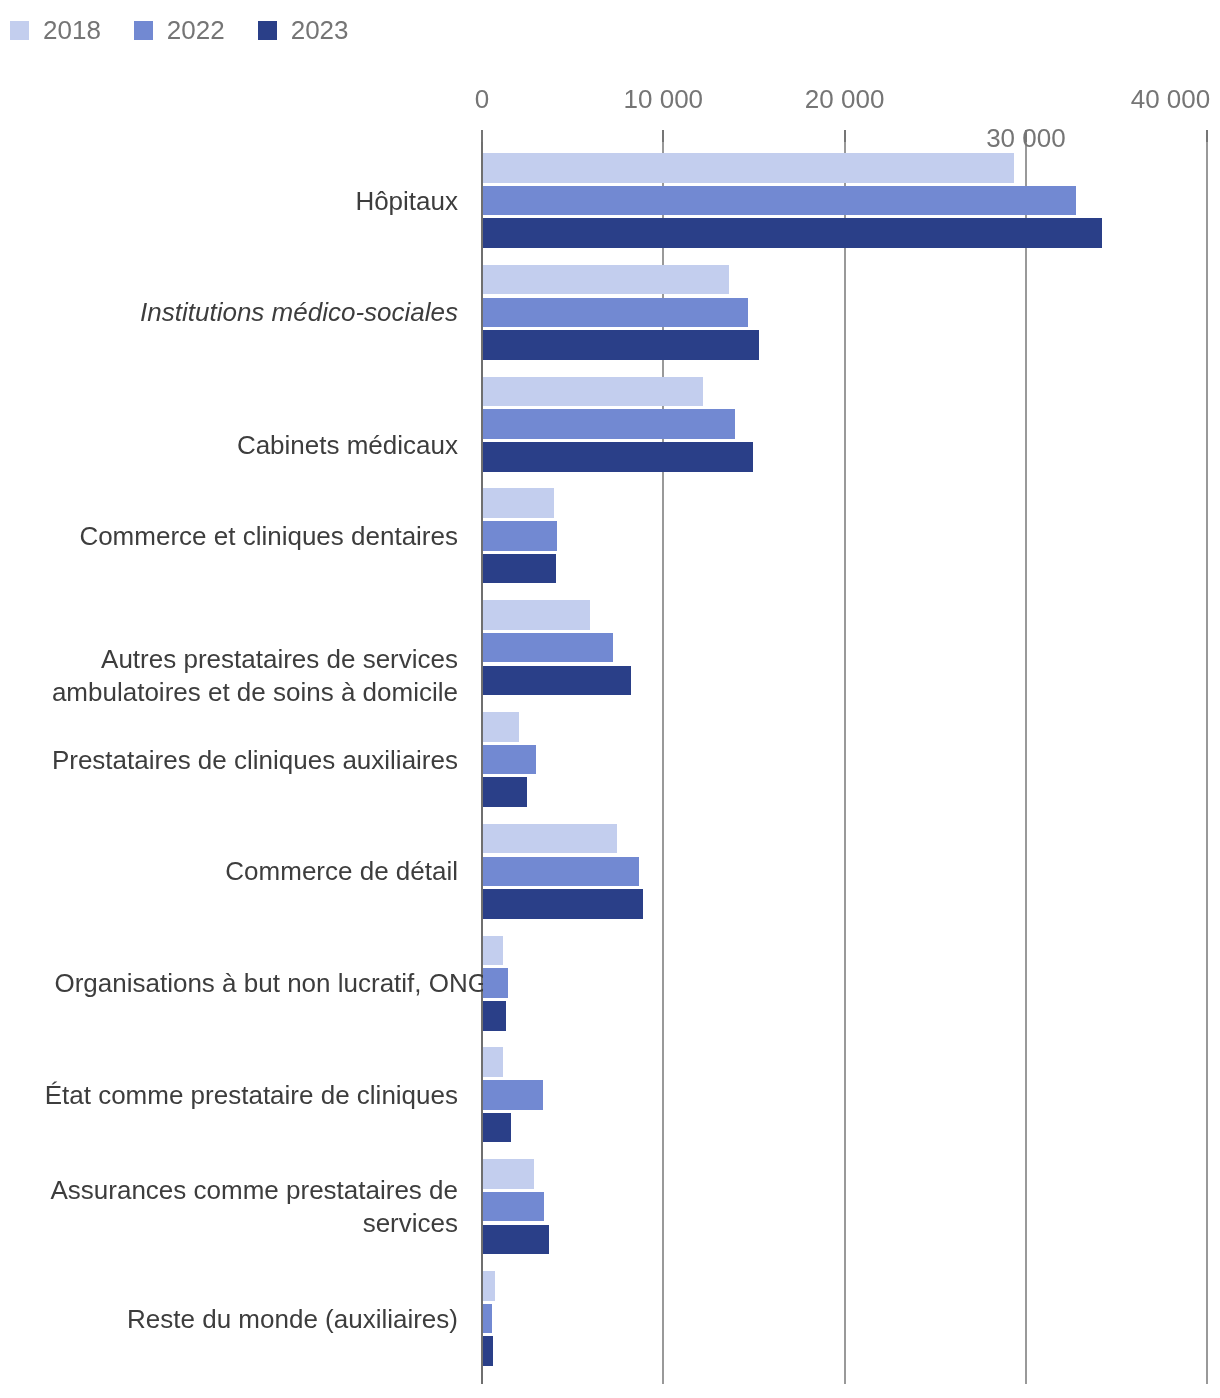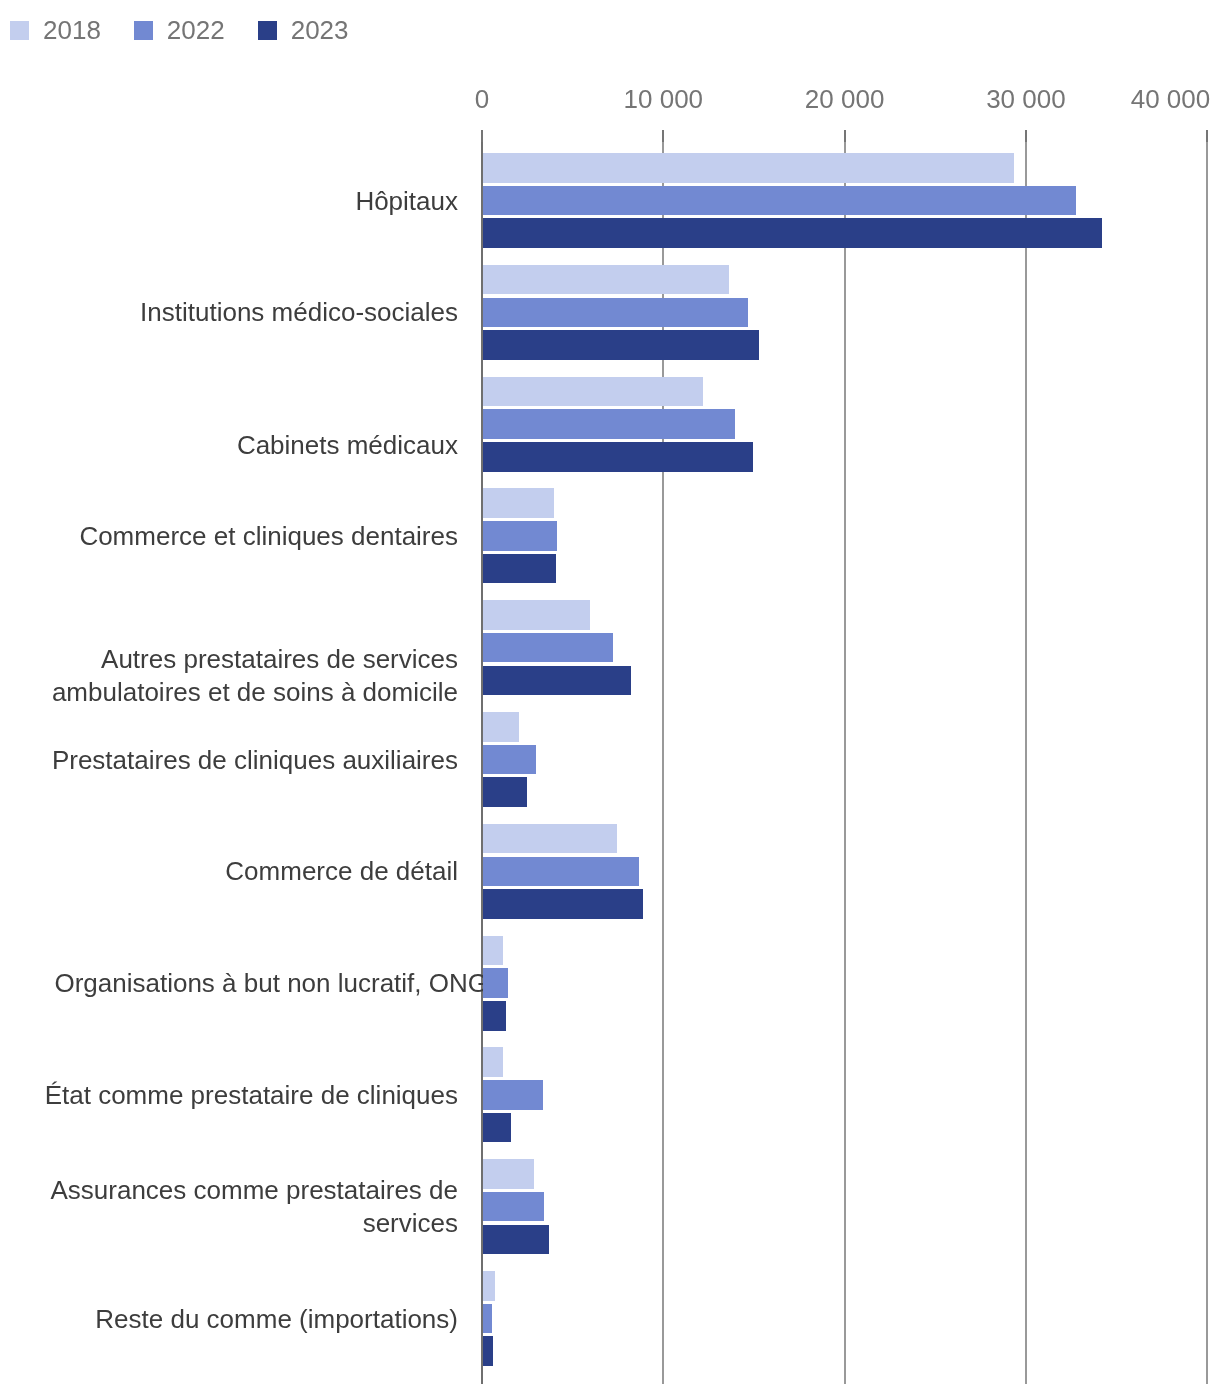--- a/index.html
+++ b/index.html
@@ -47,29 +47,29 @@
       <div class="tickmark" style="left: 481px; background: rgb(117, 117, 117);"></div>
       <div class="xtick-label" style="left: 482px; transform: translateX(-50%);">0</div>
       <div class="gridline" style="left: 662.3px; top: 140px; height: 1244px; background: rgb(153, 153, 153);"></div>
       <div class="tickmark" style="left: 662.3px; background: rgb(117, 117, 117);"></div>
       <div class="xtick-label" style="left: 663.3px; transform: translateX(-50%);">10 000</div>
       <div class="gridline" style="left: 843.6px; top: 140px; height: 1244px; background: rgb(153, 153, 153);"></div>
       <div class="tickmark" style="left: 843.6px; background: rgb(117, 117, 117);"></div>
       <div class="xtick-label" style="left: 844.6px; transform: translateX(-50%);">20 000</div>
       <div class="gridline" style="left: 1024.9px; top: 140px; height: 1244px; background: rgb(153, 153, 153);"></div>
       <div class="tickmark" style="left: 1024.9px; background: rgb(117, 117, 117);"></div>
-      <div class="xtick-label" style="left: 1025.9px; transform: translateX(-50%);">30 000</div>
+      <div class="xtick-label" style="left: 1025.9px; transform: translateX(-50%); margin-top: 39px;">30 000</div>
       <div class="gridline" style="left: 1206.2px; top: 140px; height: 1244px; background: rgb(153, 153, 153);"></div>
       <div class="tickmark" style="left: 1206.2px; background: rgb(117, 117, 117);"></div>
       <div class="xtick-label" style="right: 9.8px;">40 000</div>
       <div class="cat-label" style="top: 200.5px;">Hôpitaux</div>
       <div class="bar" style="left: 483px; top: 153px; width: 531.209px; background: rgb(195, 206, 238);"></div>
       <div class="bar" style="left: 483px; top: 185.7px; width: 592.851px; background: rgb(114, 137, 210);"></div>
       <div class="bar" style="left: 483px; top: 218.4px; width: 619.139px; background: rgb(42, 63, 136);"></div>
-      <div class="cat-label" style="top: 312.3px;">Institutions médico-sociales</div>
+      <div class="cat-label" style="top: 312.3px; font-style: italic;">Institutions médico-sociales</div>
       <div class="bar" style="left: 483px; top: 264.8px; width: 245.661px; background: rgb(195, 206, 238);"></div>
       <div class="bar" style="left: 483px; top: 297.5px; width: 264.698px; background: rgb(114, 137, 210);"></div>
       <div class="bar" style="left: 483px; top: 330.2px; width: 276.483px; background: rgb(42, 63, 136);"></div>
       <div class="cat-label" style="top: 445px;">Cabinets médicaux</div>
       <div class="bar" style="left: 483px; top: 376.6px; width: 220.28px; background: rgb(195, 206, 238);"></div>
       <div class="bar" style="left: 483px; top: 409.3px; width: 252.007px; background: rgb(114, 137, 210);"></div>
       <div class="bar" style="left: 483px; top: 442px; width: 270.137px; background: rgb(42, 63, 136);"></div>
       <div class="cat-label" style="top: 535.9px;">Commerce et cliniques dentaires</div>
       <div class="bar" style="left: 483px; top: 488.4px; width: 70.707px; background: rgb(195, 206, 238);"></div>
       <div class="bar" style="left: 483px; top: 521.1px; width: 74.333px; background: rgb(114, 137, 210);"></div>
@@ -93,19 +93,19 @@
       <div class="bar" style="left: 483px; top: 1001px; width: 22.6625px; background: rgb(42, 63, 136);"></div>
       <div class="cat-label" style="top: 1094.9px;">État comme prestataire de cliniques</div>
       <div class="bar" style="left: 483px; top: 1047.4px; width: 19.943px; background: rgb(195, 206, 238);"></div>
       <div class="bar" style="left: 483px; top: 1080.1px; width: 59.829px; background: rgb(114, 137, 210);"></div>
       <div class="bar" style="left: 483px; top: 1112.8px; width: 28.1015px; background: rgb(42, 63, 136);"></div>
       <div class="cat-label" style="top: 1206.7px;">Assurances comme prestataires de
 services</div>
       <div class="bar" style="left: 483px; top: 1159.2px; width: 50.764px; background: rgb(195, 206, 238);"></div>
       <div class="bar" style="left: 483px; top: 1191.9px; width: 60.7355px; background: rgb(114, 137, 210);"></div>
       <div class="bar" style="left: 483px; top: 1224.6px; width: 66.1745px; background: rgb(42, 63, 136);"></div>
-      <div class="cat-label" style="top: 1318.5px;">Reste du comme (importations)</div>
+      <div class="cat-label" style="top: 1318.5px;">Reste du monde (auxiliaires)</div>
       <div class="bar" style="left: 483px; top: 1271px; width: 11.7845px; background: rgb(195, 206, 238);"></div>
       <div class="bar" style="left: 483px; top: 1303.7px; width: 8.7024px; background: rgb(114, 137, 210);"></div>
       <div class="bar" style="left: 483px; top: 1336.4px; width: 9.6089px; background: rgb(42, 63, 136);"></div>
     </div>
 
 </div>
 
 </body></html>

